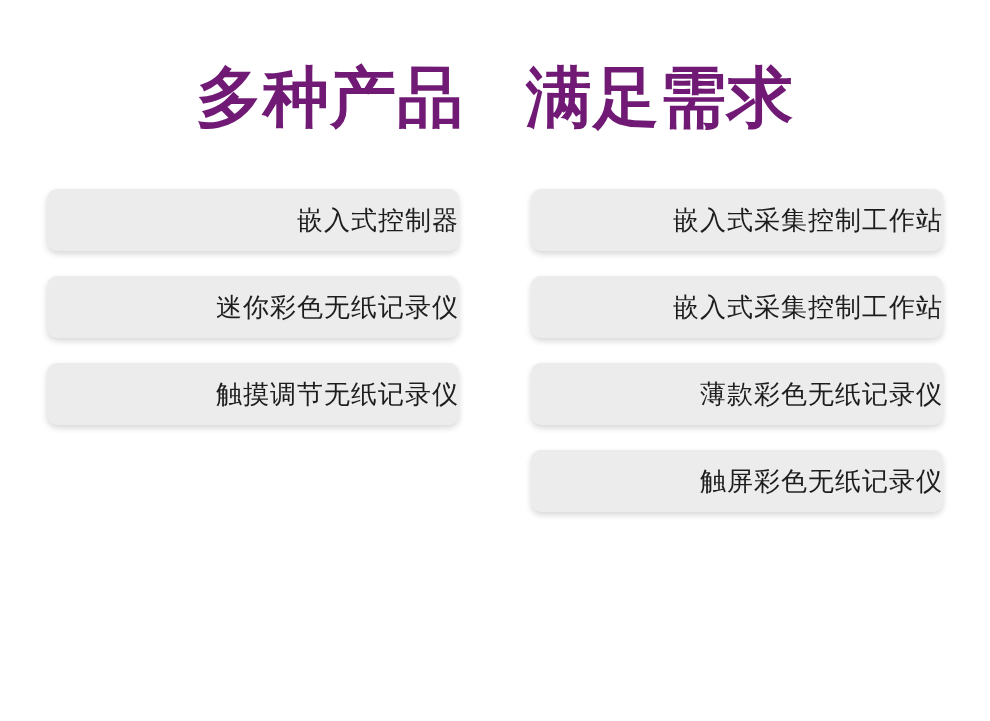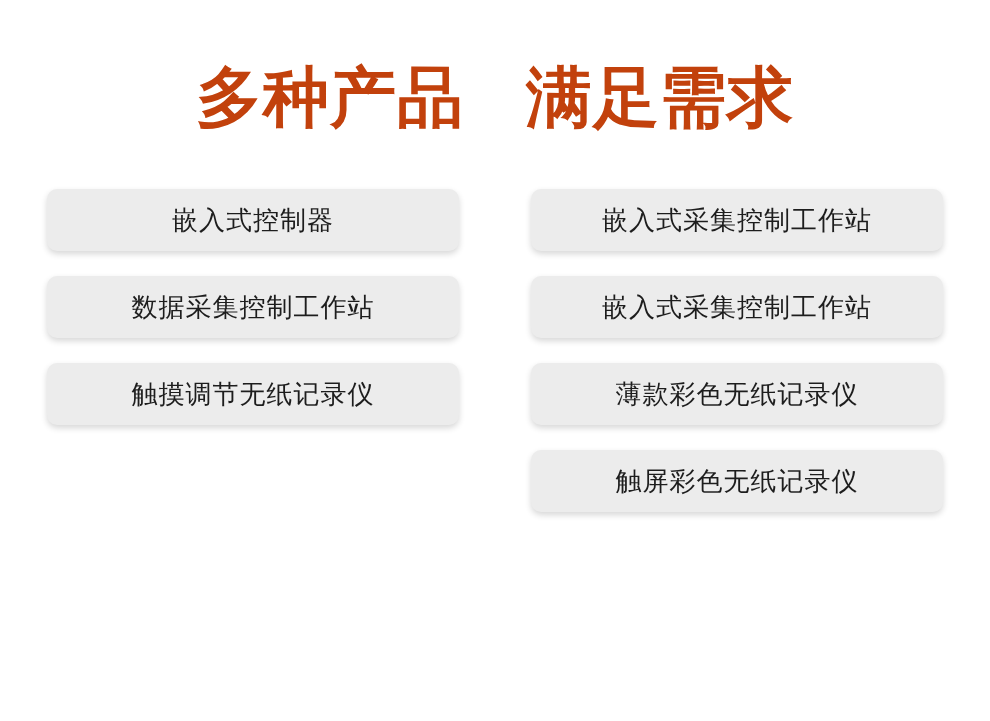--- a/index.html
+++ b/index.html
@@ -18,21 +18,21 @@
     width: 990px;
     height: 721px;
     box-sizing: border-box;
   }
   .heading {
     display: flex;
     justify-content: center;
     align-items: baseline;
     gap: 62px;
     padding-top: 58px;
-    color: #c2410c;
+    color: #701a75;
     font-size: 66px;
     font-weight: bold;
     letter-spacing: 1px;
     line-height: 1.2;
     white-space: nowrap;
   }
   .heading span {
     display: inline-block;
   }
   .columns {
@@ -49,21 +49,21 @@
   .col-left { width: 412px; }
   .col-right { width: 412px; }
 
   .chip {
     height: 62px;
     border-radius: 10px;
     background: #ececec;
     box-shadow: 0 3px 6px rgba(0,0,0,0.16);
     display: flex;
     align-items: center;
-    justify-content: center;
+    justify-content: flex-end;
     color: #1d1d1d;
     font-size: 26px;
     letter-spacing: 1px;
     white-space: nowrap;
   }
 </style>
 </head>
 <body>
 
 <div class="page">
@@ -73,21 +73,21 @@
     <span>满足需求</span>
   </div>
 
   <div class="columns">
 
     <div class="column col-left">
       <div class="chip">
         <span>嵌入式控制器</span>
       </div>
       <div class="chip">
-        <span>数据采集控制工作站</span>
+        <span>迷你彩色无纸记录仪</span>
       </div>
       <div class="chip">
         <span>触摸调节无纸记录仪</span>
       </div>
     </div>
 
     <div class="column col-right">
       <div class="chip">
         <span>嵌入式采集控制工作站</span>
       </div>

